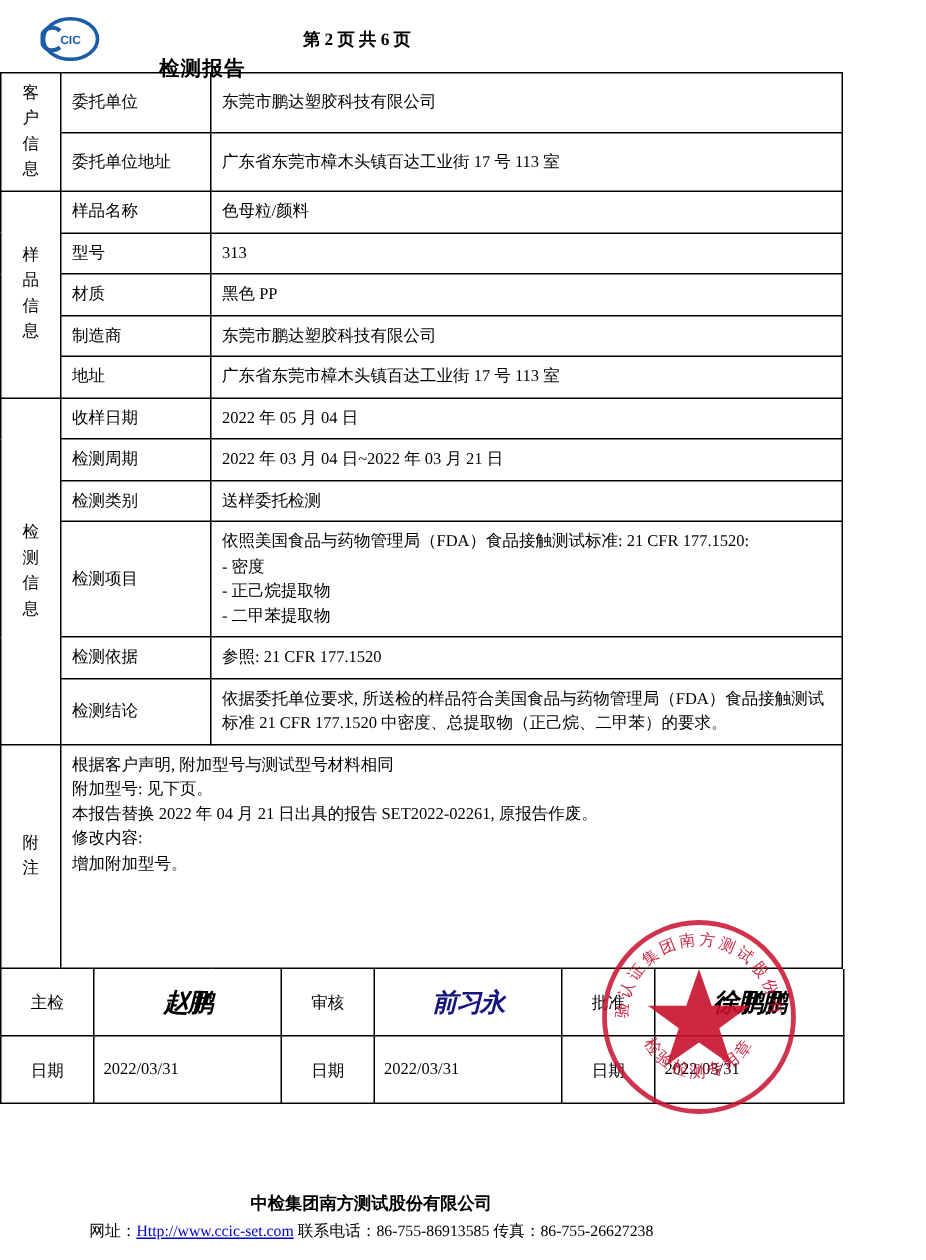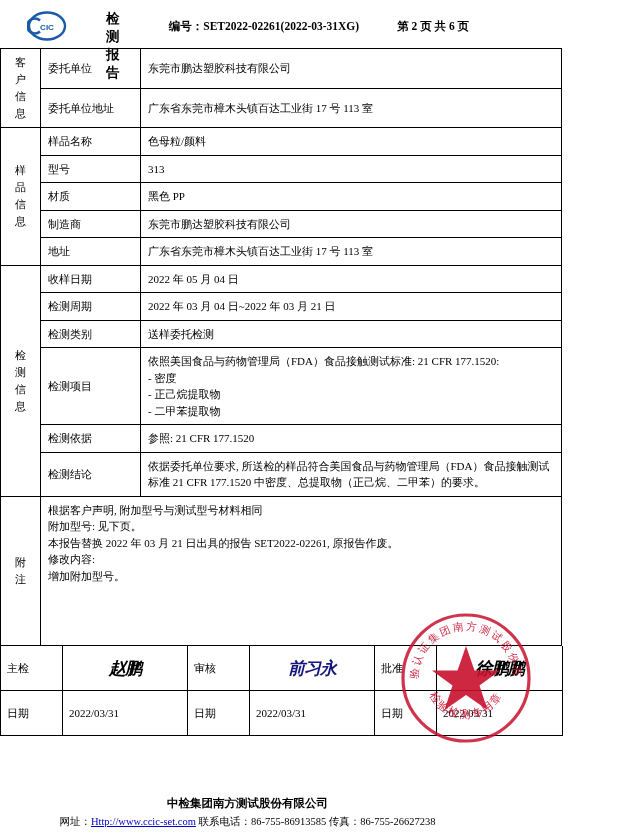--- a/index.html
+++ b/index.html
@@ -65,21 +65,21 @@
   td.remark-body{line-height:1.85;font-size:11px;padding:6px 8px;}
 
   
   table.sig{
     border-collapse:collapse;width:562px;margin:0 auto;table-layout:fixed;
   }
   table.sig td{
     border:1px solid #000;border-top:none;
     font-size:11px;height:40px;padding:2px 6px;vertical-align:middle;
   }
-  .sig-label{width:62px;}
+  .sig-label{width:62px;text-align:center;}
   .sig-val{width:125px;text-align:center;position:relative;}
   .sig-script{
     font-family:"Liberation Serif",serif;
     font-size:17px;font-style:italic;font-weight:bold;
     color:#000000;
     letter-spacing:-1px;
   }
   .sig-script.b{color:#15157e;font-size:17px;}
   .date-row td{height:28px;}
   .date-val{font-size:11px;}
@@ -107,21 +107,20 @@
 
   <div class="header">
     <div class="logo">
       <svg width="40" height="30" viewBox="0 0 40 30">
         <ellipse cx="20" cy="15" rx="18" ry="13.5" fill="none" stroke="#1a5ca8" stroke-width="2.4"></ellipse>
         <path d="M13 9.5 A7.5 7.5 0 1 0 13 20.5" fill="none" stroke="#1a5ca8" stroke-width="2.6"></path>
         <text x="20" y="18.5" font-size="8" fill="#1a5ca8" text-anchor="middle" font-family="Liberation Sans, sans-serif" font-weight="bold">CIC</text>
       </svg>
     </div>
     <div class="hdr-title">检测报告</div>
-    <div class="hdr-no"><span>编号：</span><span>SET2022-02261(2022-03-31XG)</span></div>
     <div class="hdr-page">第 2 页  共 6 页</div>
   </div>
 
   <table class="main">
     <colgroup>
       <col style="width:40px">
         <col style="width:100px">
         <col>
     </colgroup>
     <tbody>
@@ -193,21 +192,21 @@
         <td class="value multiline">依据委托单位要求, 所送检的样品符合美国食品与药物管理局（FDA）食品接触测试标准 21 CFR 177.1520 中密度、总提取物（正己烷、二甲苯）的要求。</td>
       </tr>
 
       <tr>
         <td class="side">
           <div class="side-inner">附<br>注</div>
         </td>
         <td class="remark-body" colspan="2">
           <div>根据客户声明, 附加型号与测试型号材料相同</div>
           <div>附加型号: 见下页。</div>
-          <div>本报告替换 2022 年 03 月 21 日出具的报告 SET2022-02261, 原报告作废。</div>
+          <div>本报告替换 2022 年 04 月 21 日出具的报告 SET2022-02261, 原报告作废。</div>
           <div>修改内容:</div>
           <div>增加附加型号。</div>
           <div style="height:56px"></div>
         </td>
       </tr>
     </tbody>
   </table>
 
   <table class="sig">
     <colgroup>

